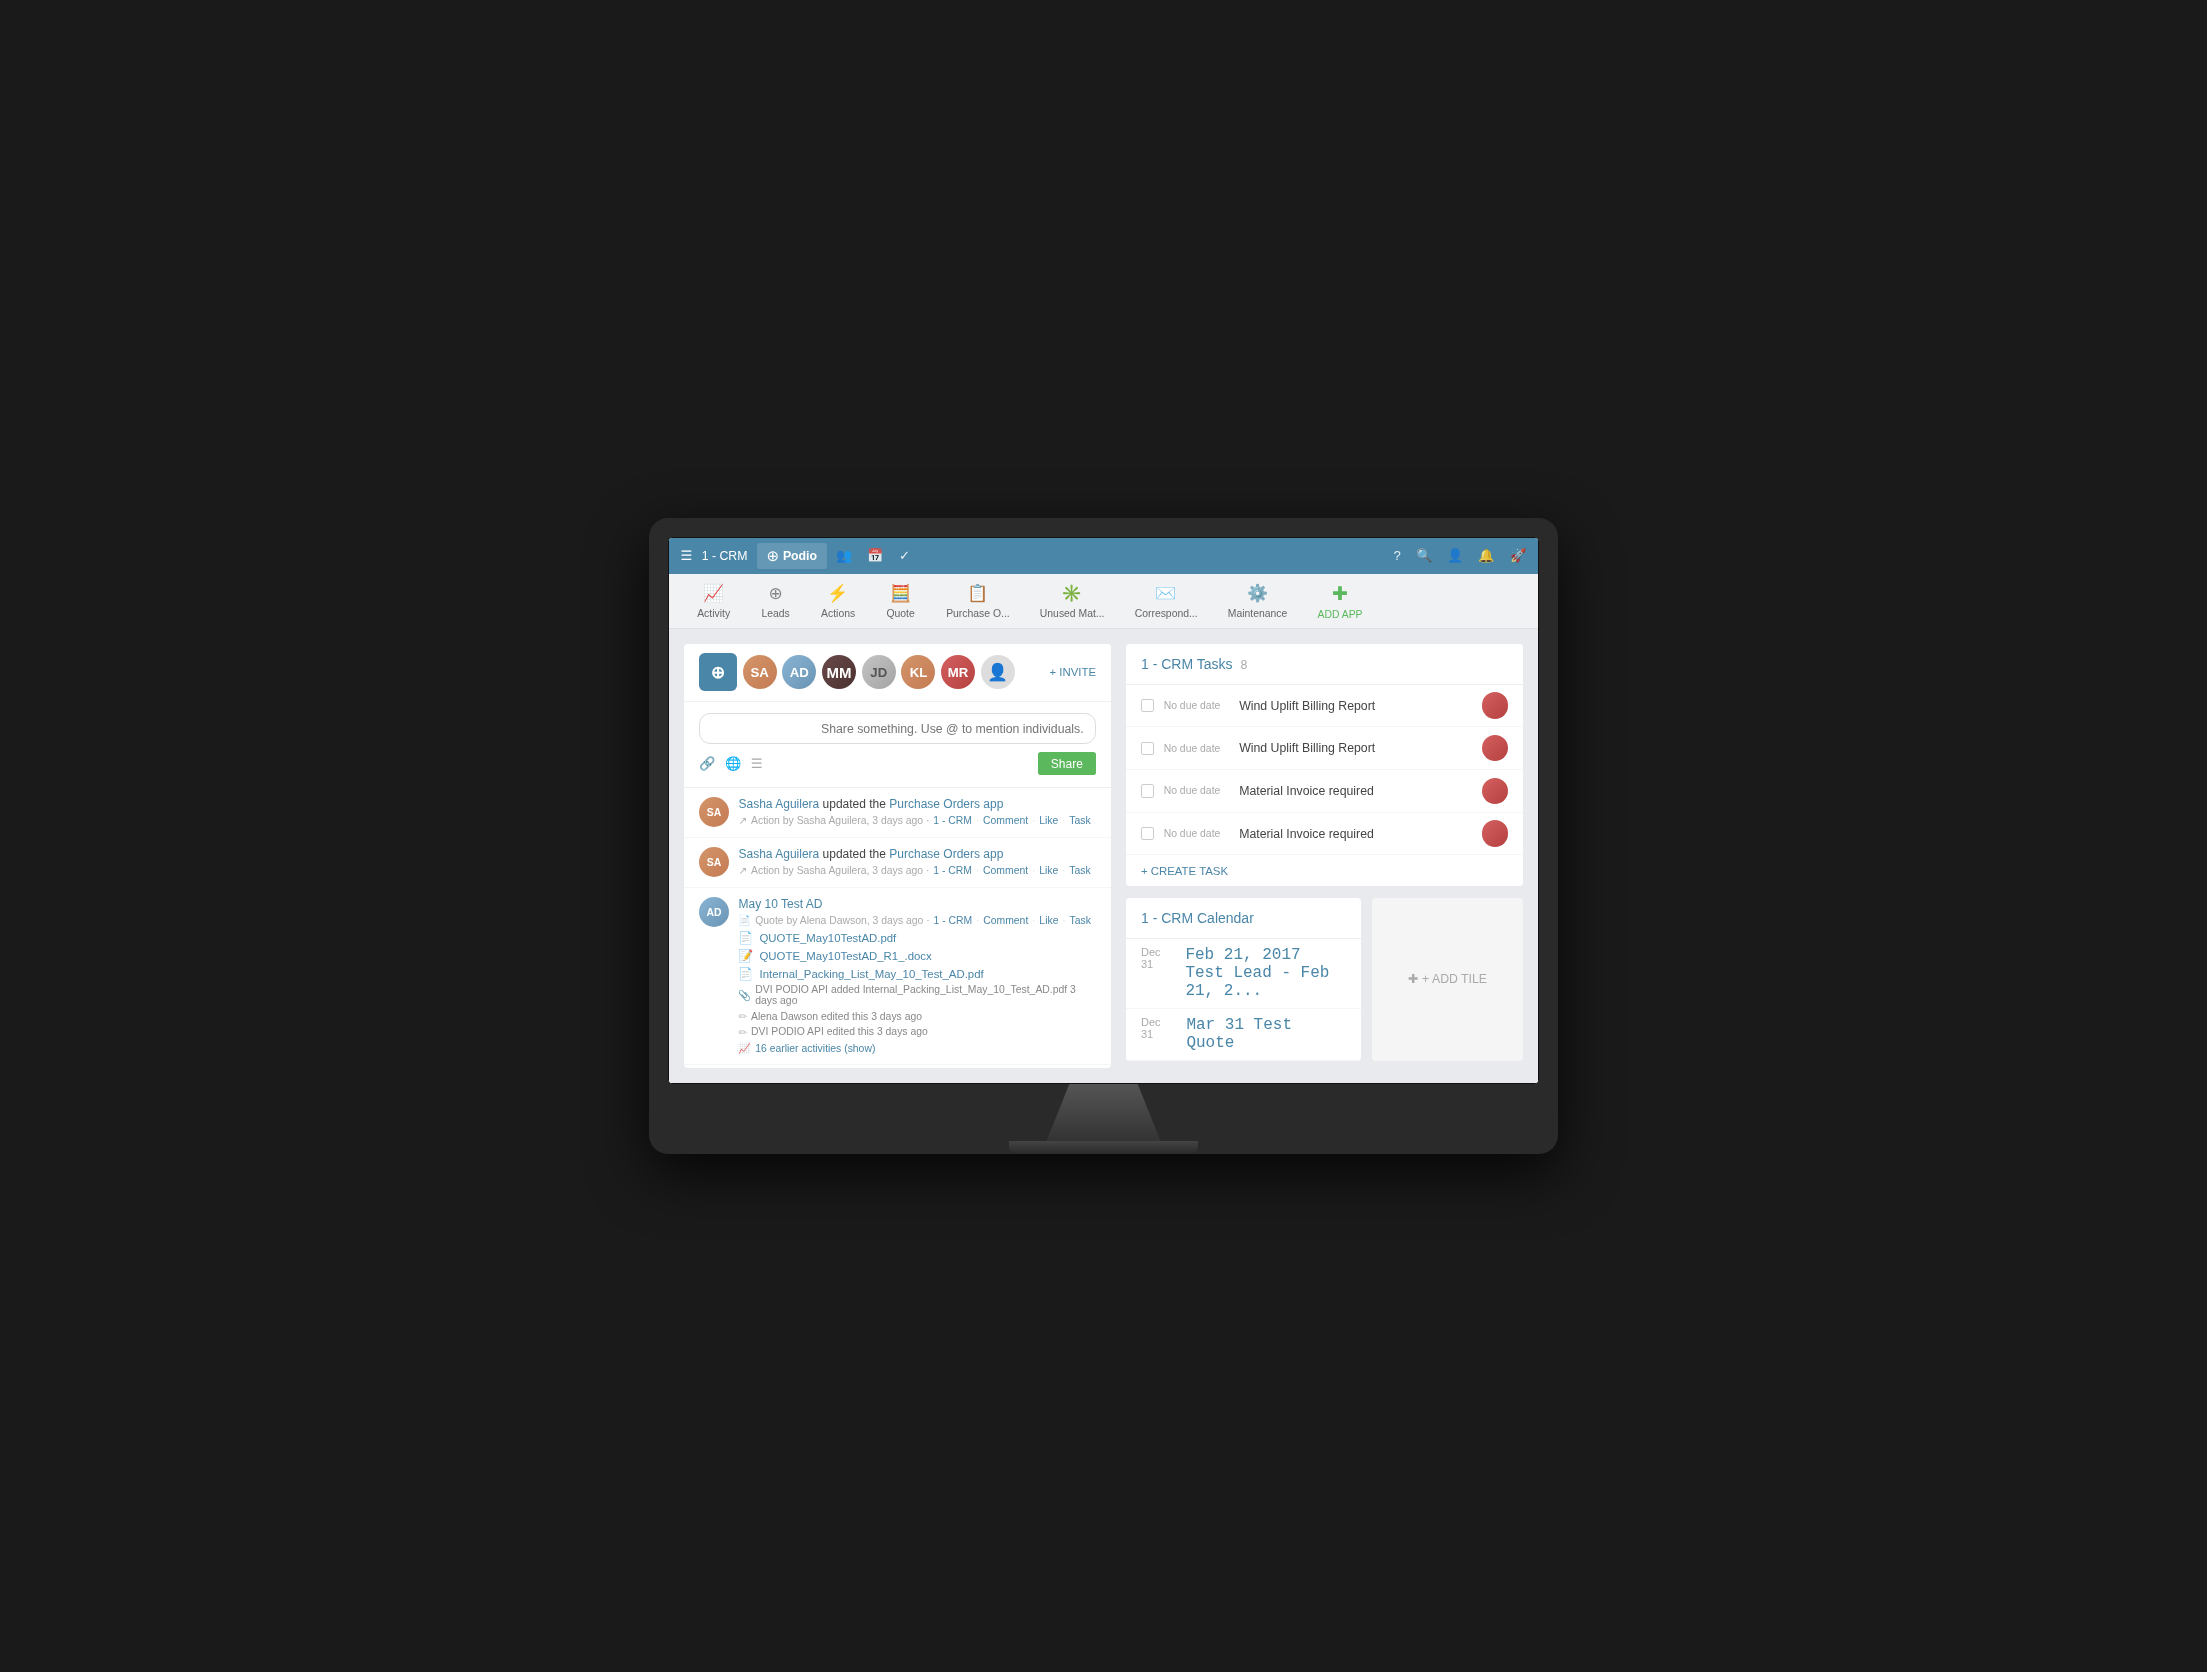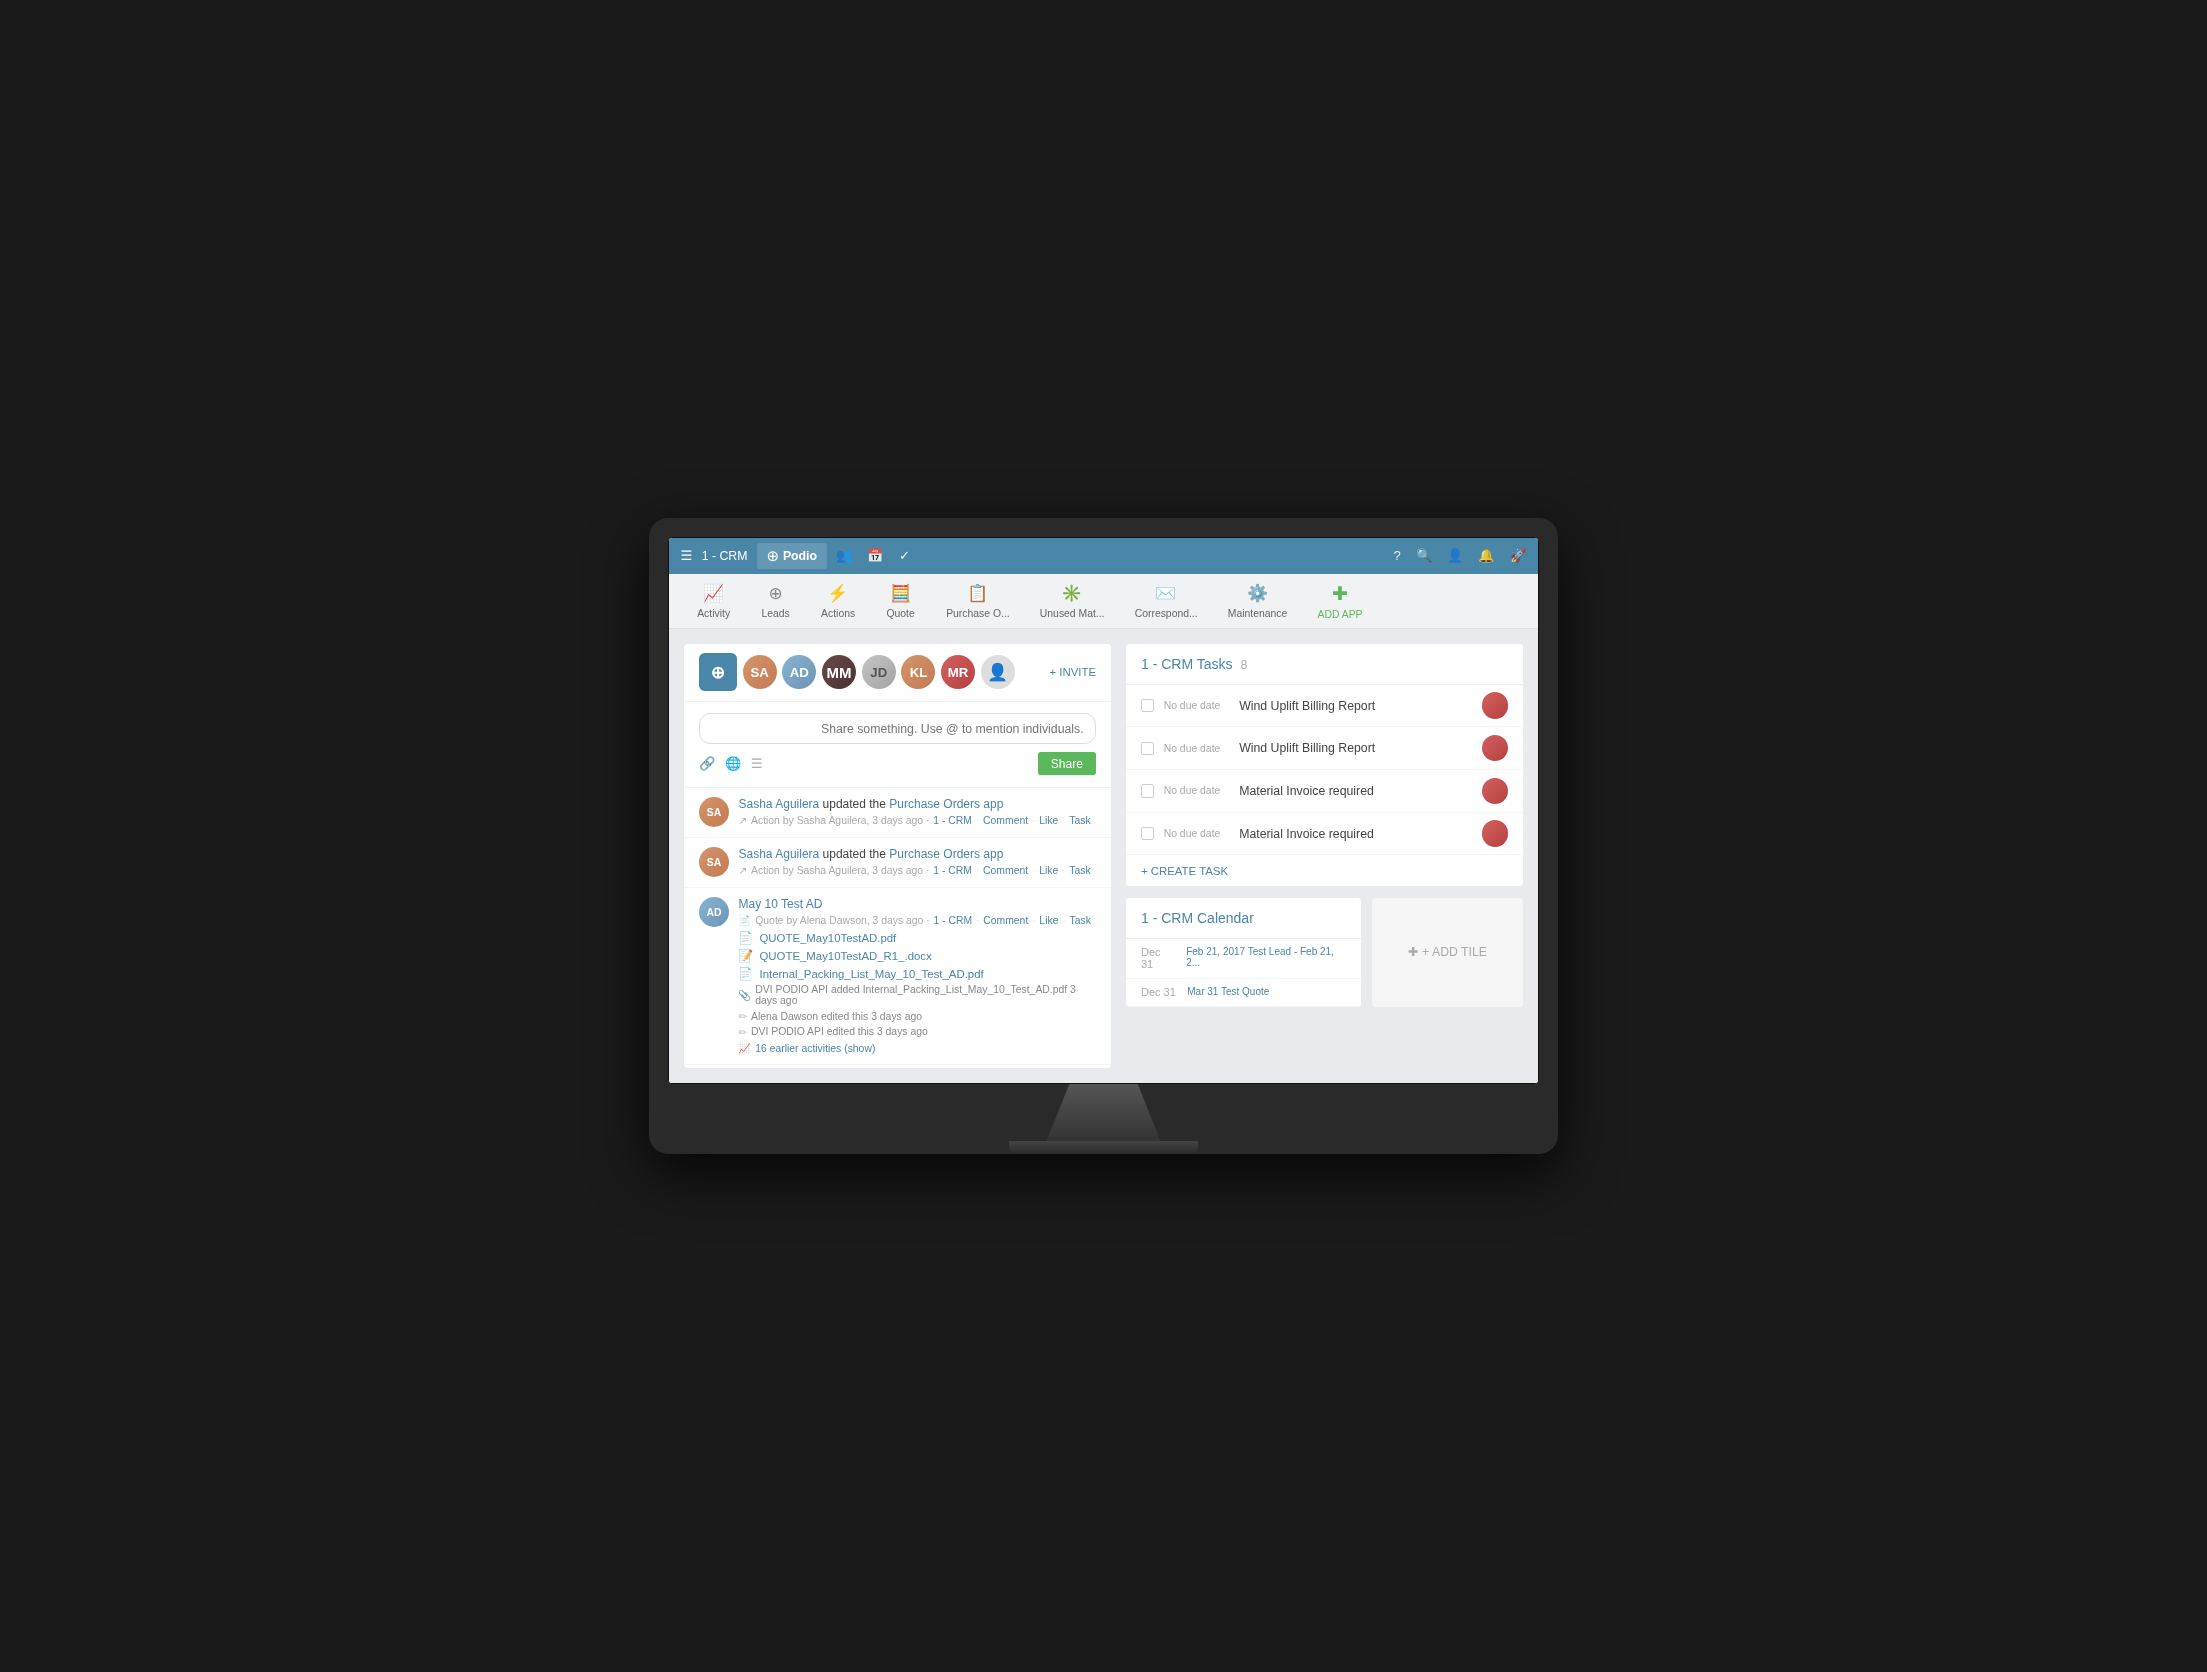--- a/index.html
+++ b/index.html
@@ -337,21 +337,21 @@
     }
     .calendar-title { font-size: 14px; color: #4a86a8; font-weight: 500; }
     .calendar-item {
       display: flex;
       align-items: flex-start;
       padding: 7.6px 15px;
       border-bottom: 0.9px solid #f5f5f5;
       gap: 11.4px;
     }
     .calendar-date { font-size: 11px; color: #aaa; min-width: 33px; }
-    .calendar-event { font-size: 10px; color: #4a86a8; cursor: pointer; }
+    .calendar-event { font-size: 16px; color: #4a86a8; cursor: pointer; font-family: Liberation Mono, monospace; }
     .add-tile-panel {
       background: #f5f5f5;
       border-radius: 3.8px;
       display: flex;
       align-items: center;
       justify-content: center;
       width: 151px;
       cursor: pointer;
       color: #aaa;
       font-size: 12.3px;

